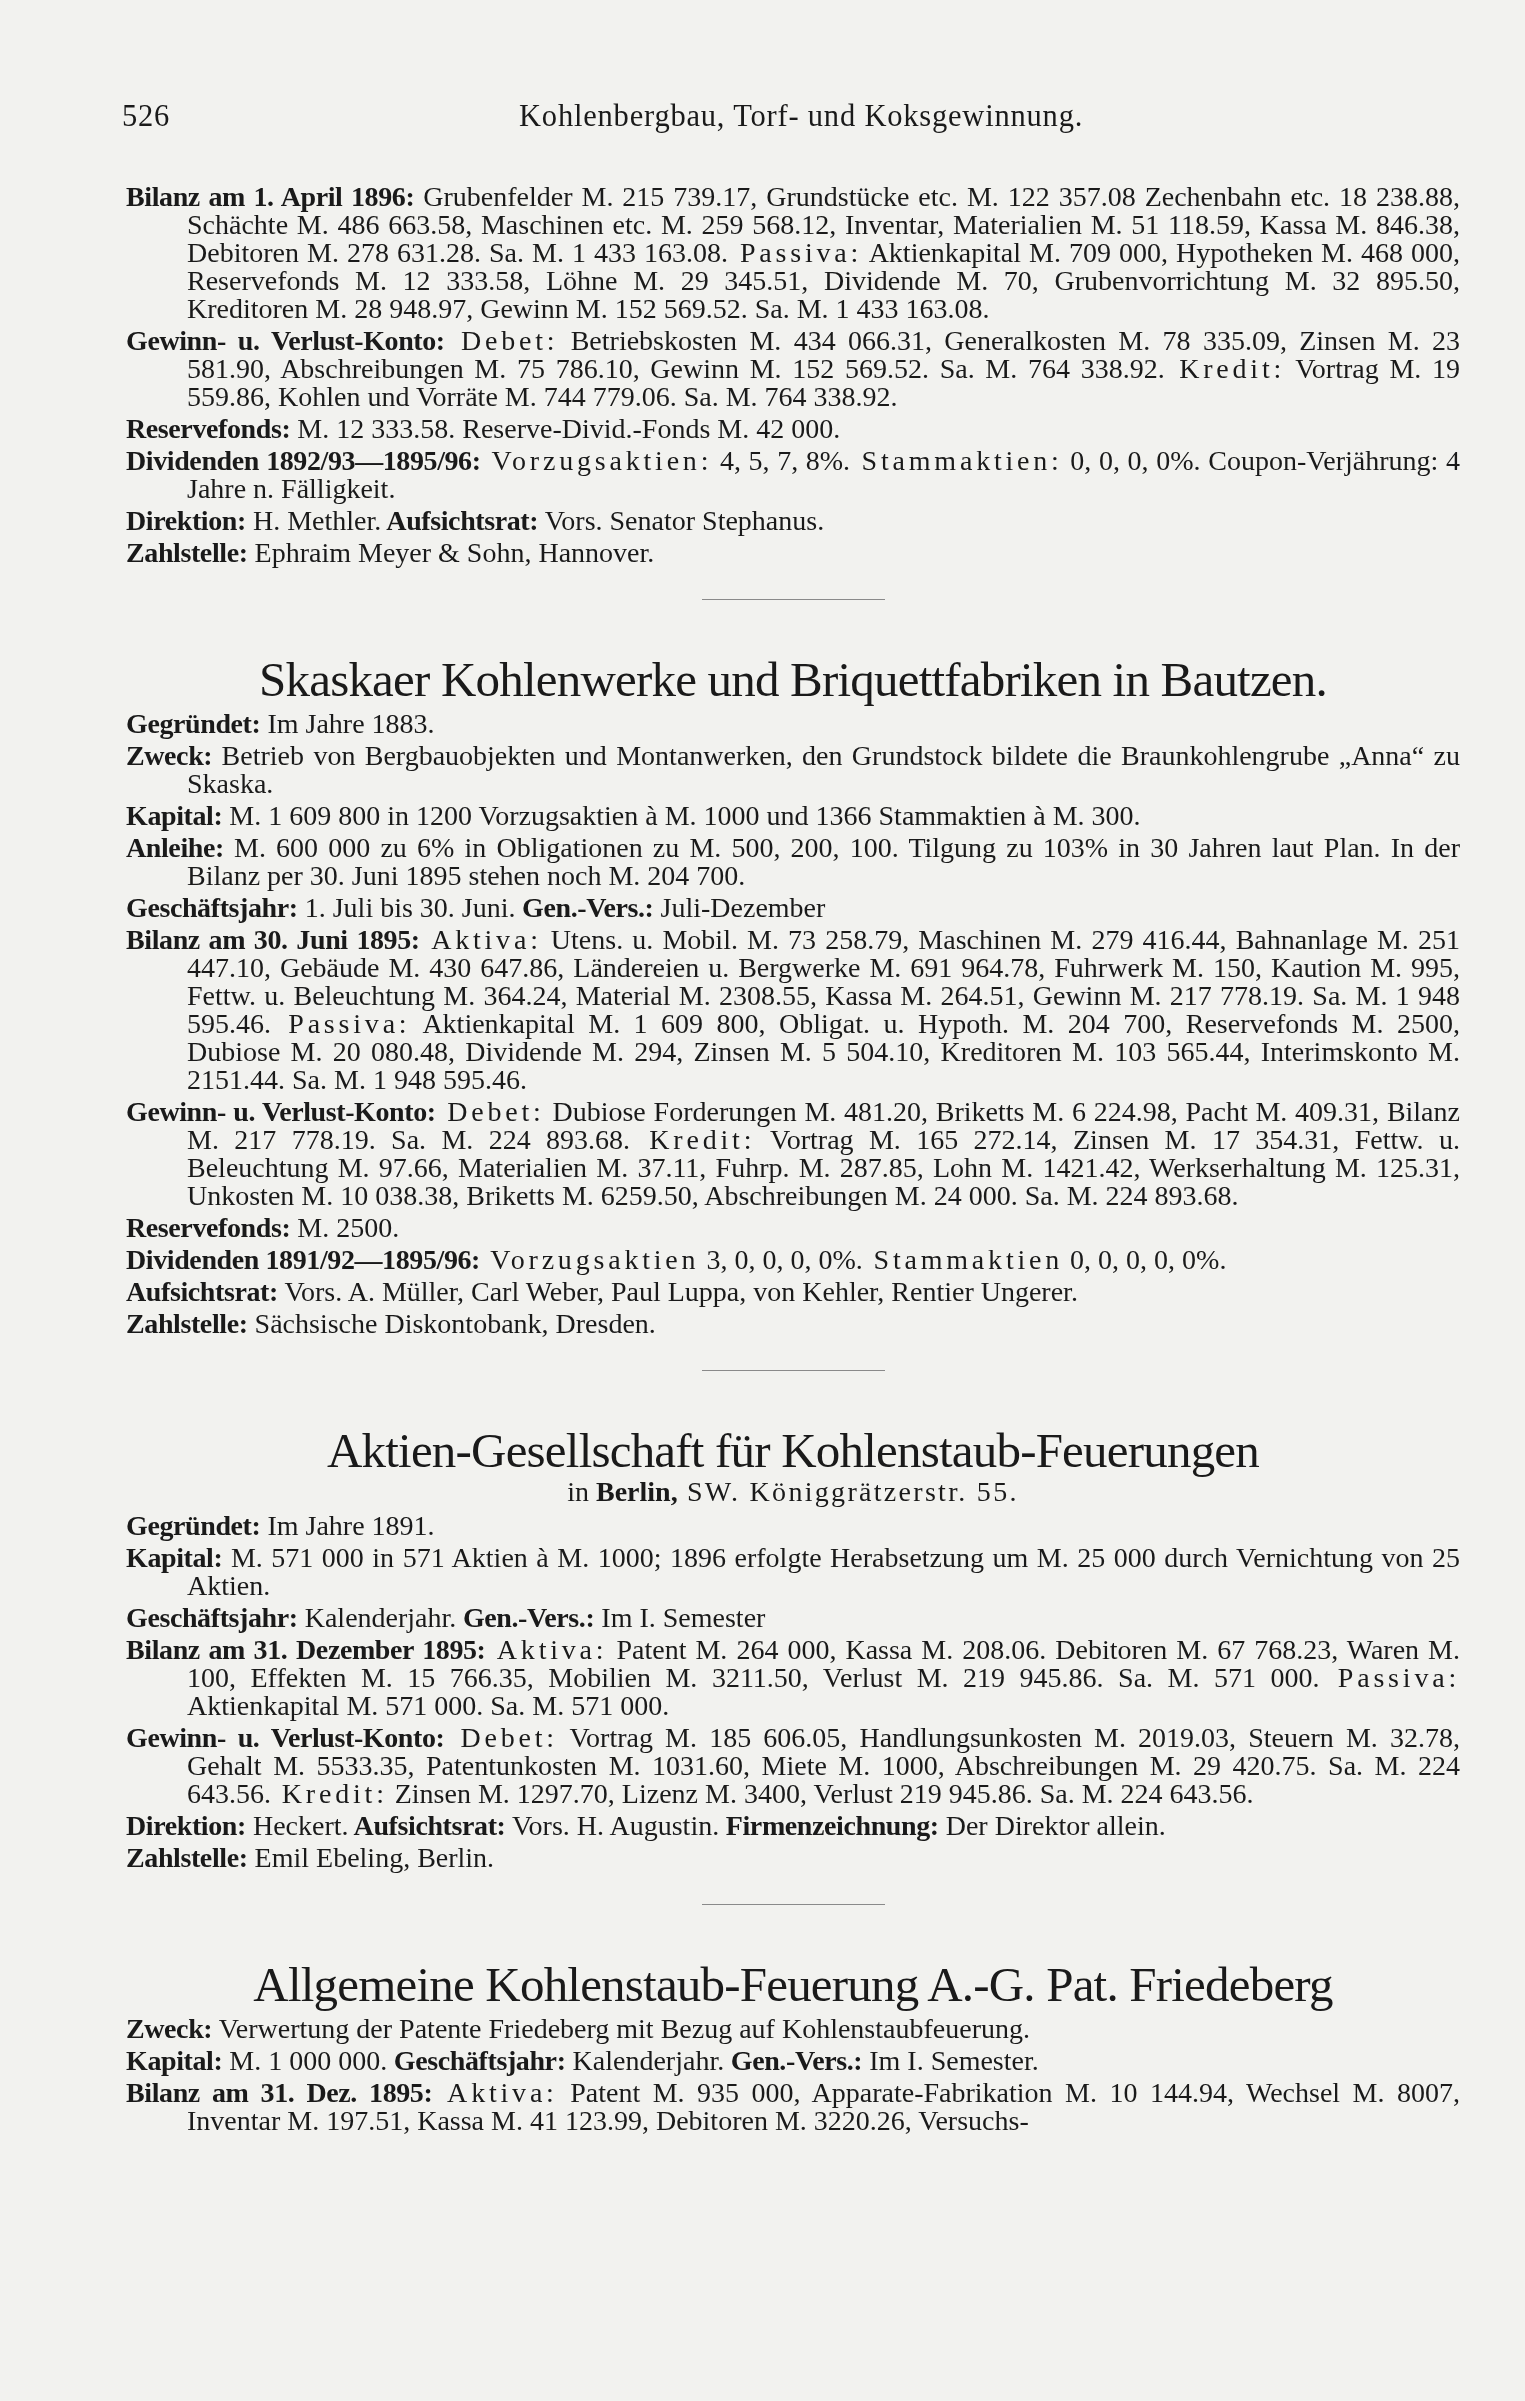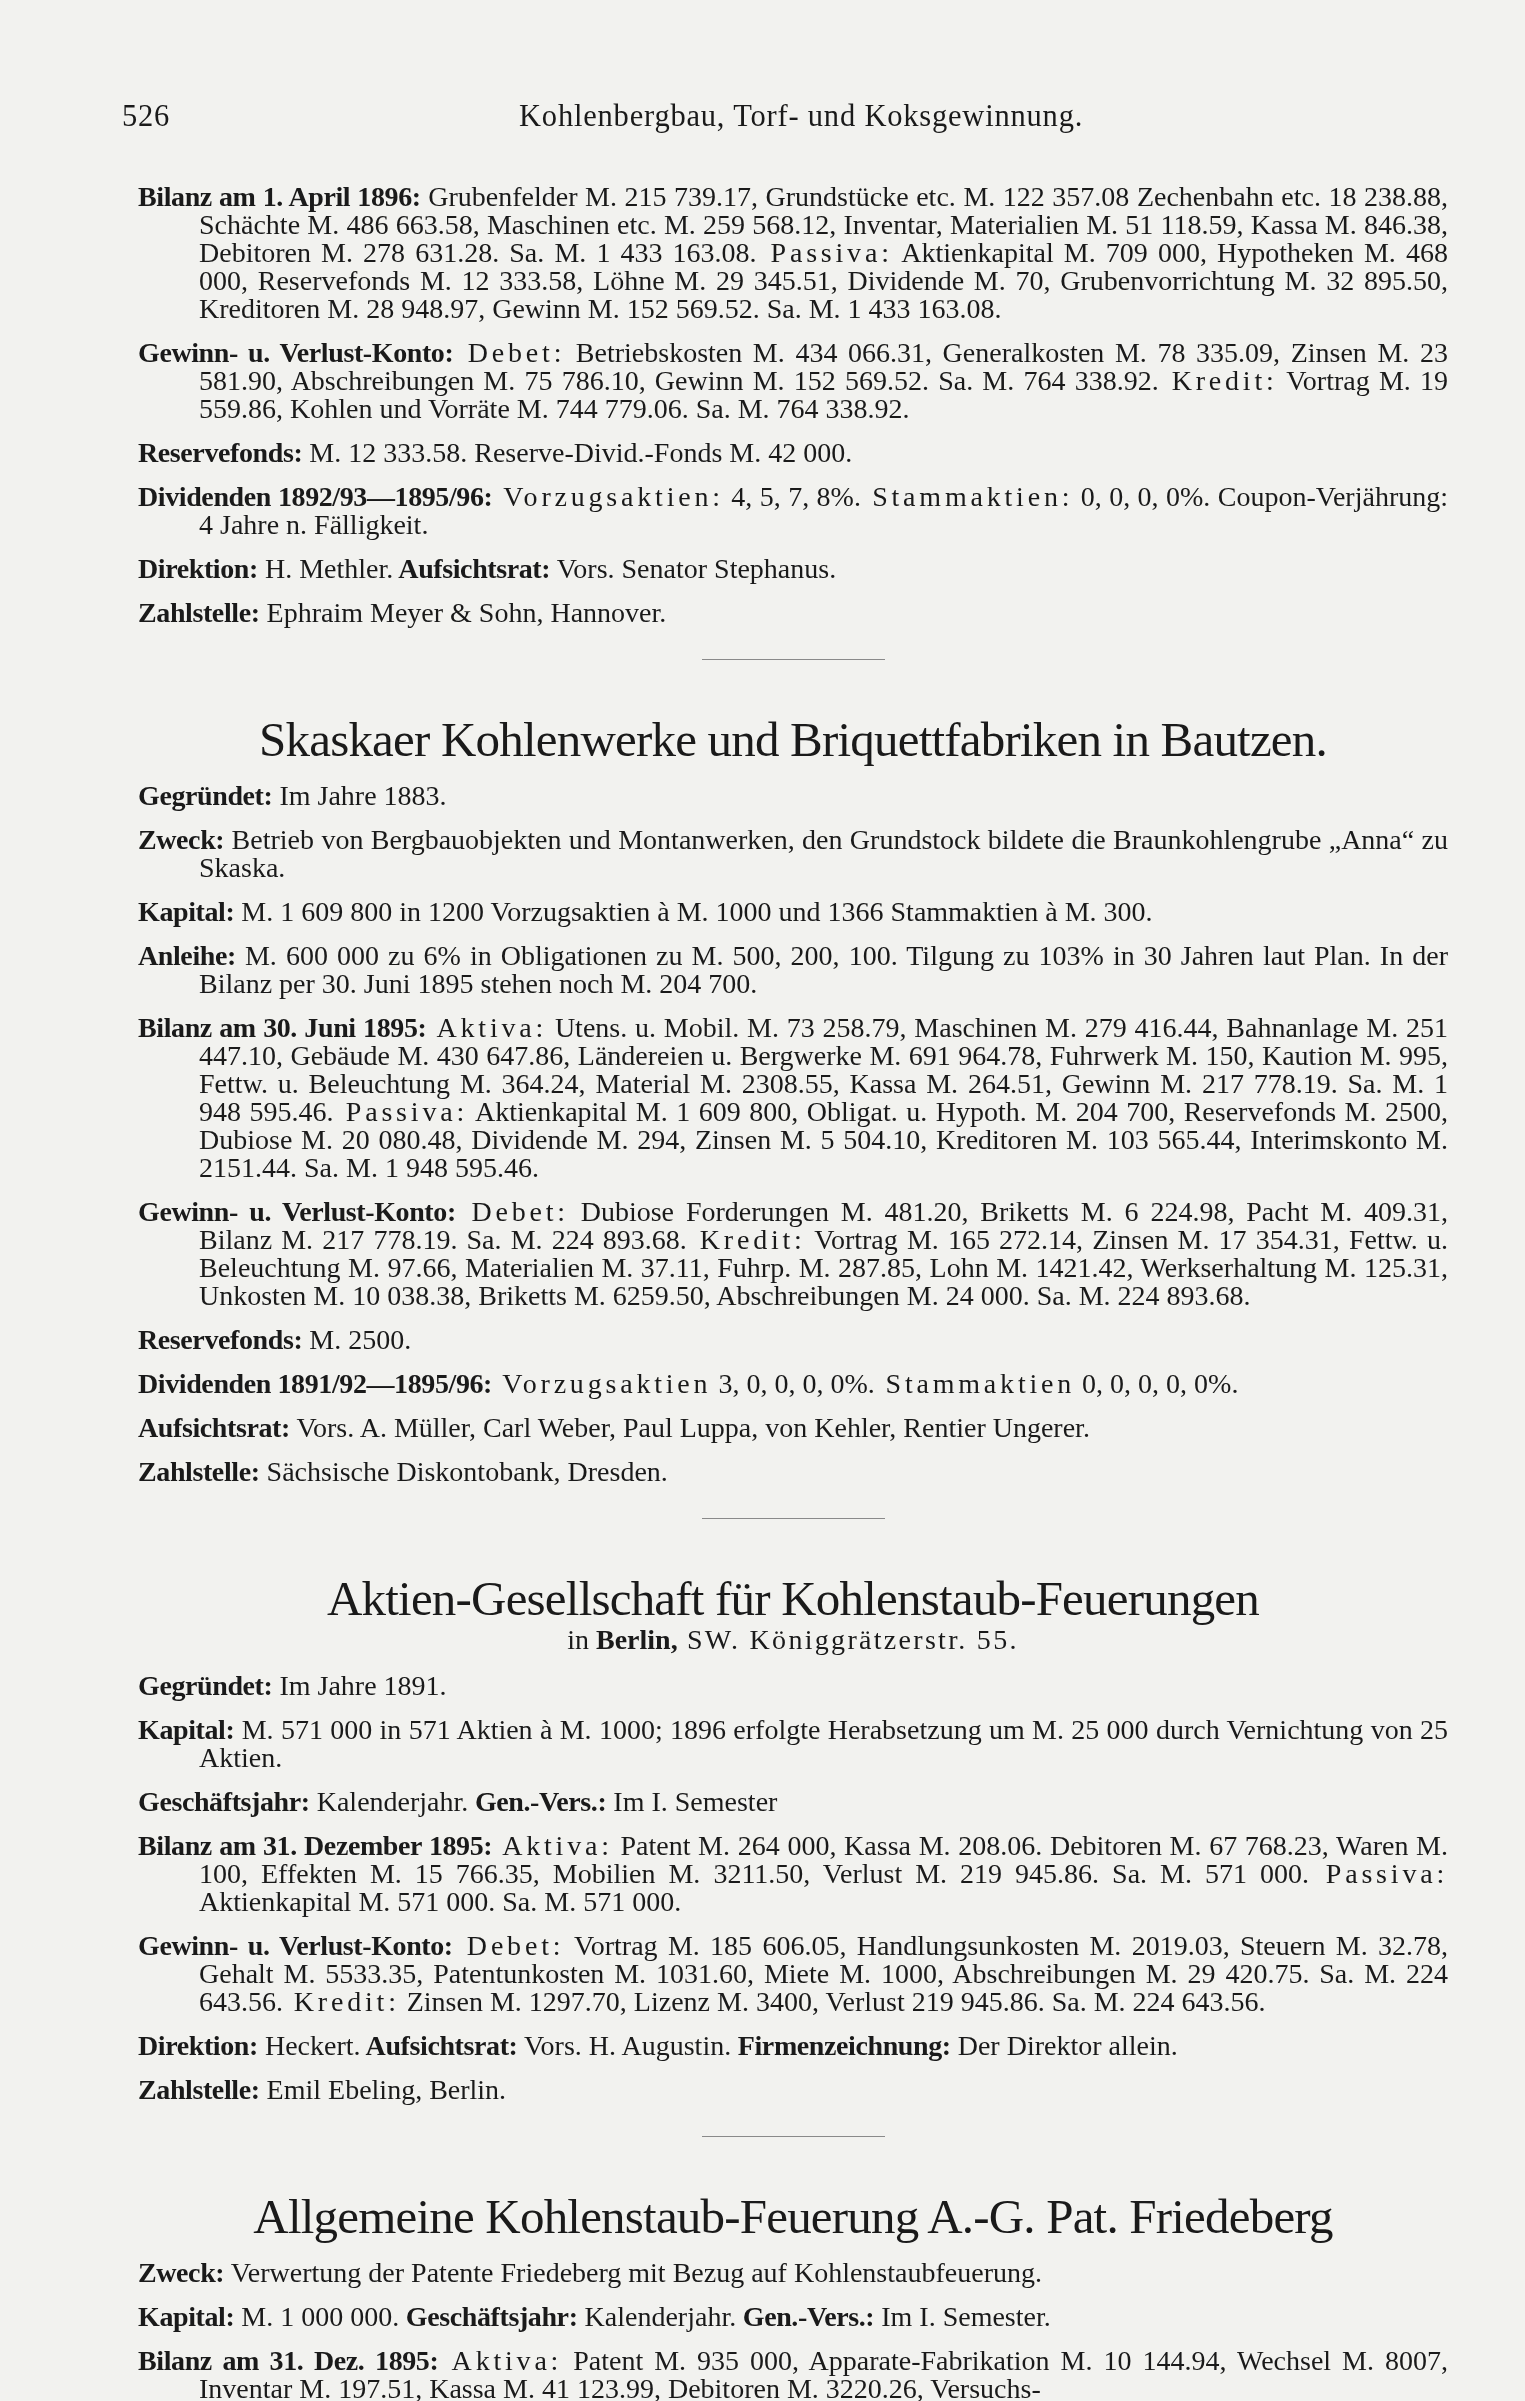--- a/index.html
+++ b/index.html
@@ -17,21 +17,21 @@
   .running-head {
     position: relative; height: 46px;
     font-size: 30.5px; letter-spacing: 0.8px;
   }
   .running-head .pnum { position: absolute; left: 0; top: 0; }
   .running-head .rtitle { position: absolute; left: 397px; top: 0; }
   .para {
     font-size: 28px; line-height: 28px;
     text-align: justify;
     padding-left: 61px; text-indent: -61px;
-    margin: 16px;
+    margin: 4px;
   }
   .label { font-weight: bold; font-stretch: condensed; letter-spacing: -0.4px; }
   .spaced { letter-spacing: 3.8px; }
   .divider {
     width: 183px; height: 0; border-top: 1.5px solid #8a8a8a;
     margin: 32px auto 53px auto;
   }
   .company-title {
     font-size: 49px; line-height: 53px; text-align: center;
     margin: 0; font-weight: normal; letter-spacing: -0.8px;
@@ -58,20 +58,21 @@
         <p class="para"><span class="label">Direktion:</span><span> H. Methler.</span><span class="label">  Aufsichtsrat:</span><span> Vors. Senator Stephanus.</span></p>
         <p class="para"><span class="label">Zahlstelle:</span><span> Ephraim Meyer &amp; Sohn, Hannover.</span></p>
       </section>
       <section class="entry">
         <div class="divider"></div>
         <h2 class="company-title">Skaskaer Kohlenwerke und Briquettfabriken in Bautzen.</h2>
         <p class="para"><span class="label">Gegründet:</span><span> Im Jahre 1883.</span></p>
         <p class="para"><span class="label">Zweck:</span><span> Betrieb von Bergbauobjekten und Montanwerken, den Grundstock bildete die Braunkohlengrube „Anna“ zu Skaska.</span></p>
         <p class="para"><span class="label">Kapital:</span><span> M. 1 609 800 in 1200 Vorzugsaktien à M. 1000 und 1366 Stammaktien à M. 300.</span></p>
         <p class="para"><span class="label">Anleihe:</span><span> M. 600 000 zu 6% in Obligationen zu M. 500, 200, 100. Tilgung zu 103% in 30 Jahren laut Plan. In der Bilanz per 30. Juni 1895 stehen noch M. 204 700.</span></p>
+        <p class="para"><span class="label">Geschäftsjahr:</span><span> 1. Juli bis 30. Juni.</span><span class="label">  Gen.-Vers.:</span><span> Juli-Dezember</span></p>
         <p class="para"><span class="label">Bilanz am 30. Juni 1895:</span><span class="spaced"> Aktiva:</span><span> Utens. u. Mobil. M. 73 258.79, Maschinen M. 279 416.44, Bahnanlage M. 251 447.10, Gebäude M. 430 647.86, Ländereien u. Bergwerke M. 691 964.78, Fuhrwerk M. 150, Kaution M. 995, Fettw. u. Beleuchtung M. 364.24, Material M. 2308.55, Kassa M. 264.51, Gewinn M. 217 778.19. Sa. M. 1 948 595.46.</span><span class="spaced"> Passiva:</span><span> Aktienkapital M. 1 609 800, Obligat. u. Hypoth. M. 204 700, Reservefonds M. 2500, Dubiose M. 20 080.48, Dividende M. 294, Zinsen M. 5 504.10, Kreditoren M. 103 565.44, Interimskonto M. 2151.44. Sa. M. 1 948 595.46.</span></p>
         <p class="para"><span class="label">Gewinn- u. Verlust-Konto:</span><span class="spaced"> Debet:</span><span> Dubiose Forderungen M. 481.20, Briketts M. 6 224.98, Pacht M. 409.31, Bilanz M. 217 778.19. Sa. M. 224 893.68.</span><span class="spaced"> Kredit:</span><span> Vortrag M. 165 272.14, Zinsen M. 17 354.31, Fettw. u. Beleuchtung M. 97.66, Materialien M. 37.11, Fuhrp. M. 287.85, Lohn M. 1421.42, Werkserhaltung M. 125.31, Unkosten M. 10 038.38, Briketts M. 6259.50, Abschreibungen M. 24 000. Sa. M. 224 893.68.</span></p>
         <p class="para"><span class="label">Reservefonds:</span><span> M. 2500.</span></p>
         <p class="para"><span class="label">Dividenden 1891/92—1895/96:</span><span class="spaced"> Vorzugsaktien</span><span> 3, 0, 0, 0, 0%.</span><span class="spaced"> Stammaktien</span><span> 0, 0, 0, 0, 0%.</span></p>
         <p class="para"><span class="label">Aufsichtsrat:</span><span> Vors. A. Müller, Carl Weber, Paul Luppa, von Kehler, Rentier Ungerer.</span></p>
         <p class="para"><span class="label">Zahlstelle:</span><span> Sächsische Diskontobank, Dresden.</span></p>
       </section>
       <section class="entry">
         <div class="divider"></div>
         <h2 class="company-title">Aktien-Gesellschaft für Kohlenstaub-Feuerungen</h2>

